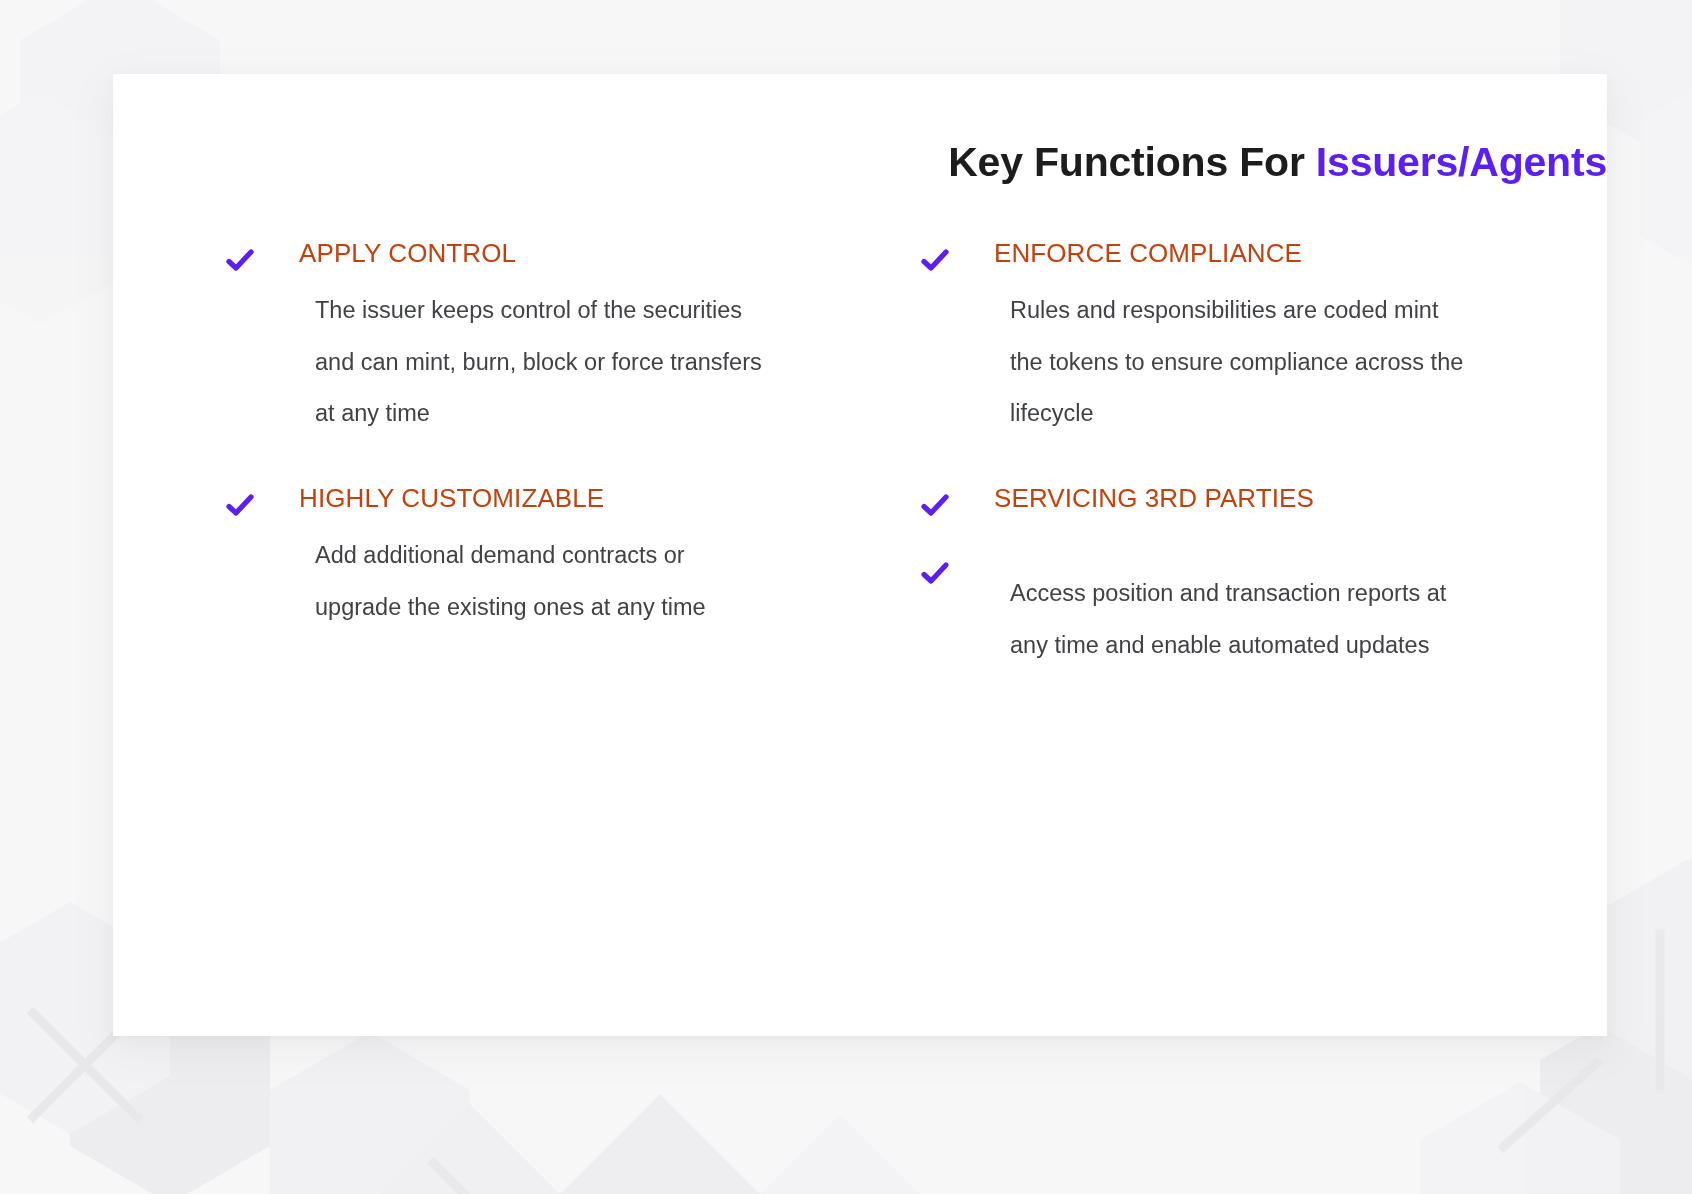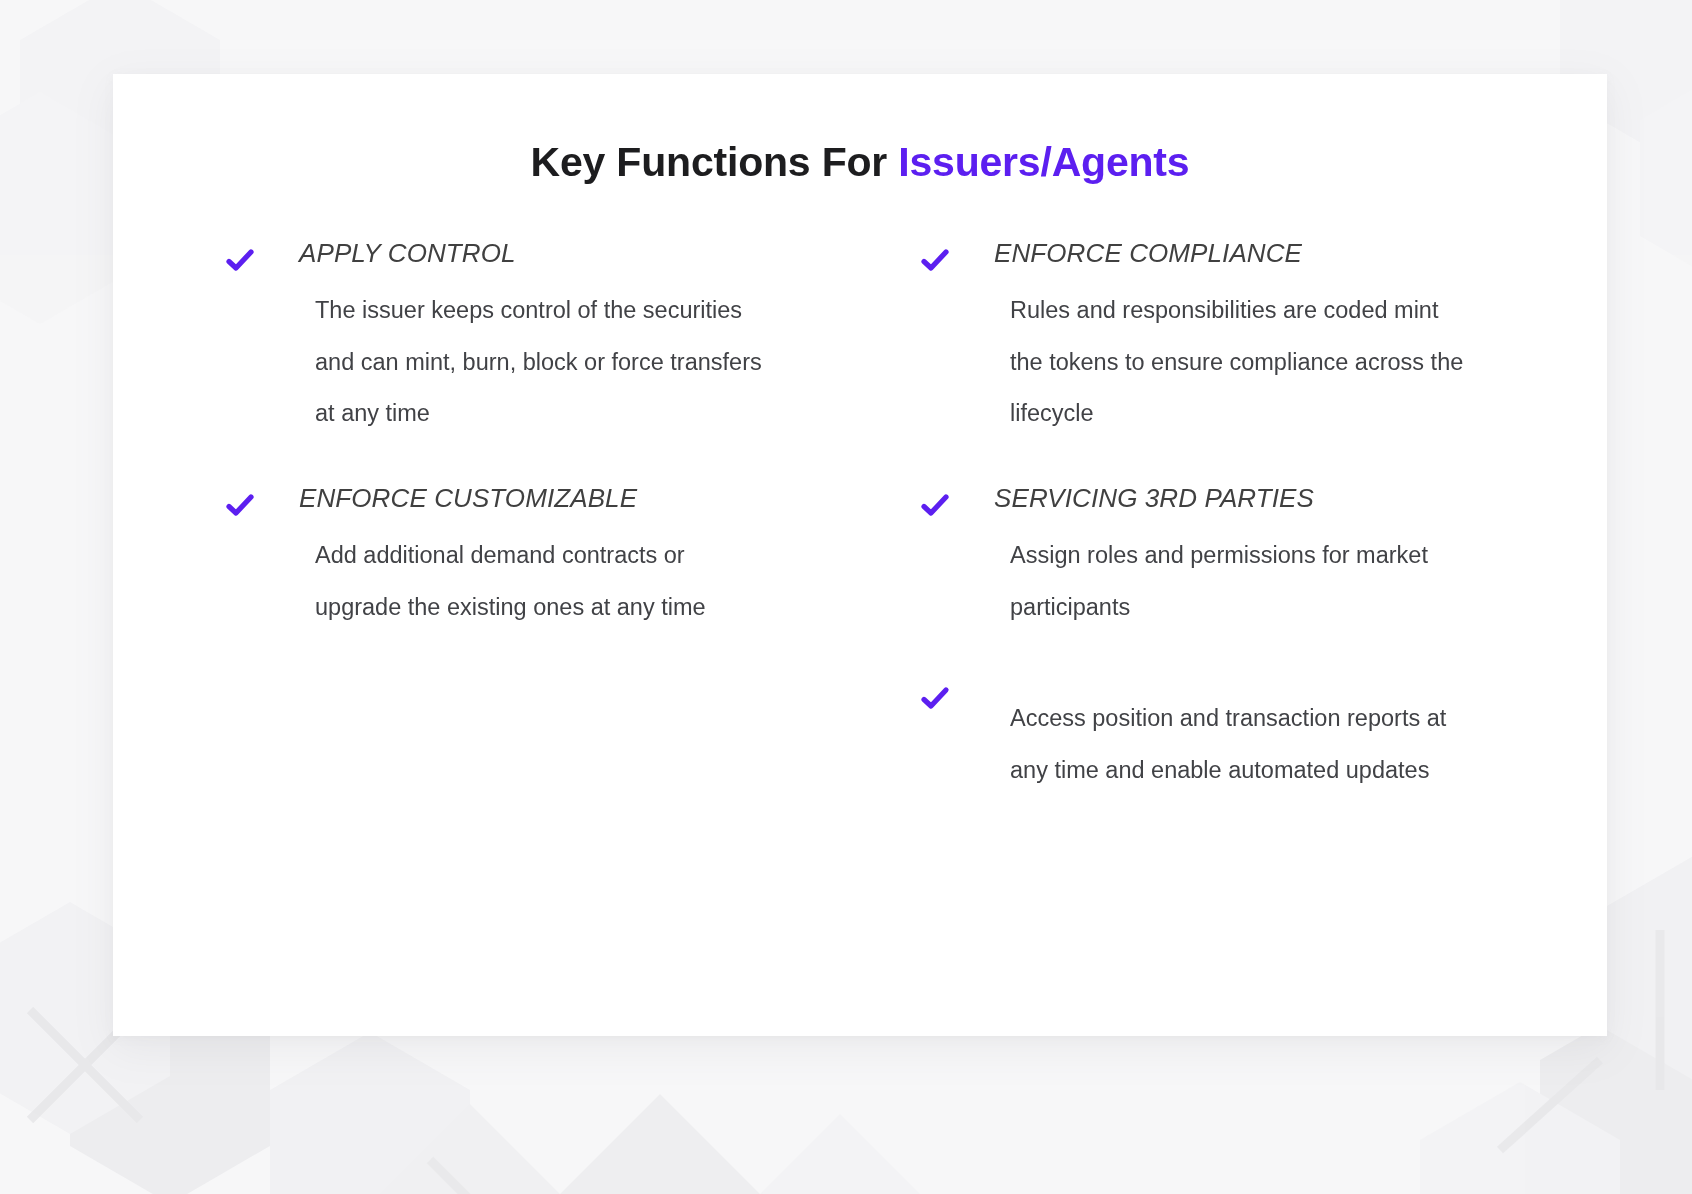--- a/index.html
+++ b/index.html
@@ -35,21 +35,21 @@
     height: 962px;
     background: #ffffff;
     box-shadow: 0 12px 40px rgba(130,130,140,0.10),
                 0 2px 10px rgba(130,130,140,0.06);
     z-index: 2;
   }
 
   #page-title {
     margin: 0;
     padding-top: 66px;
-    text-align: center;
+    text-align: right;
     font-size: 41px;
     font-weight: bold;
     color: #1d1d1f;
     letter-spacing: -0.2px;
     line-height: 1.1;
   }
   #page-title .accent {
     color: #5c1ff0;
   }
 
@@ -82,26 +82,25 @@
     width: 30px;
     height: 30px;
   }
 
   .feature-body {
     padding-top: 0;
   }
 
   .feature-title {
     font-size: 26px;
-    color: #404040;
+    color: #c2410c;
     line-height: 1.15;
     letter-spacing: 0.1px;
     margin: 0 0 10px 0;
     font-weight: normal;
-    font-style: italic;
   }
 
   .feature-desc {
     font-size: 23.5px;
     color: #414246;
     line-height: 2.2;
     margin: 16px;
     max-width: 470px;
   }
 </style>
@@ -161,21 +160,21 @@
         </div>
       </div>
 
       <div class="feature-item">
         <div class="check-cell">
           <svg class="check-icon" viewBox="0 0 30 30" xmlns="http://www.w3.org/2000/svg">
             <path d="M4 16.5 L11 23 L26 7" fill="none" stroke="#5c1ff0" stroke-width="5.2" stroke-linecap="round" stroke-linejoin="round"></path>
           </svg>
         </div>
         <div class="feature-body">
-          <h2 class="feature-title">ENFORCE CUSTOMIZABLE</h2>
+          <h2 class="feature-title">HIGHLY CUSTOMIZABLE</h2>
           <p class="feature-desc">Add additional demand contracts or upgrade the existing ones at any time</p>
         </div>
       </div>
 
 
     </div>
 
     <div class="feature-column">
 
       <div class="feature-item">
@@ -191,21 +190,20 @@
       </div>
 
       <div class="feature-item">
         <div class="check-cell">
           <svg class="check-icon" viewBox="0 0 30 30" xmlns="http://www.w3.org/2000/svg">
             <path d="M4 16.5 L11 23 L26 7" fill="none" stroke="#5c1ff0" stroke-width="5.2" stroke-linecap="round" stroke-linejoin="round"></path>
           </svg>
         </div>
         <div class="feature-body">
           <h2 class="feature-title">SERVICING 3RD PARTIES</h2>
-          <p class="feature-desc">Assign roles and permissions for market participants</p>
         </div>
       </div>
 
       <div class="feature-item">
         <div class="check-cell">
           <svg class="check-icon" viewBox="0 0 30 30" xmlns="http://www.w3.org/2000/svg">
             <path d="M4 16.5 L11 23 L26 7" fill="none" stroke="#5c1ff0" stroke-width="5.2" stroke-linecap="round" stroke-linejoin="round"></path>
           </svg>
         </div>
         <div class="feature-body">

